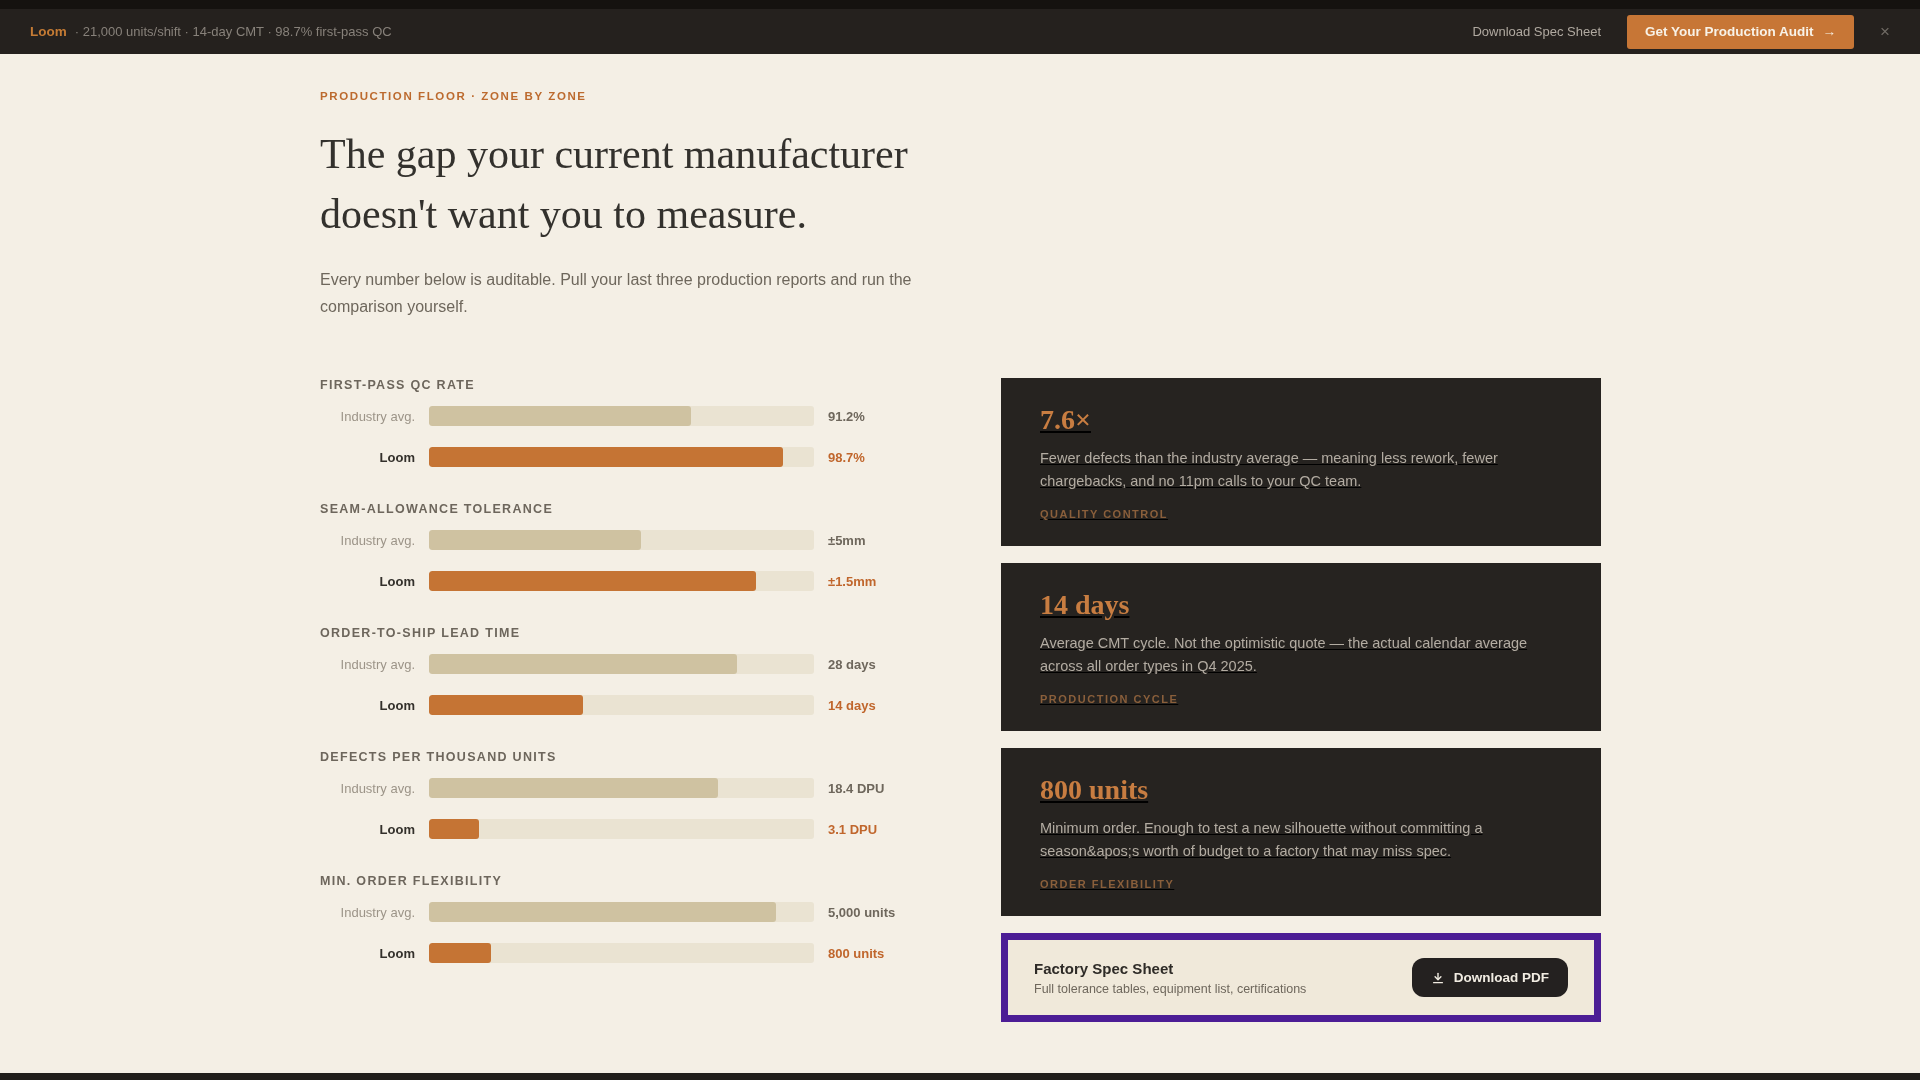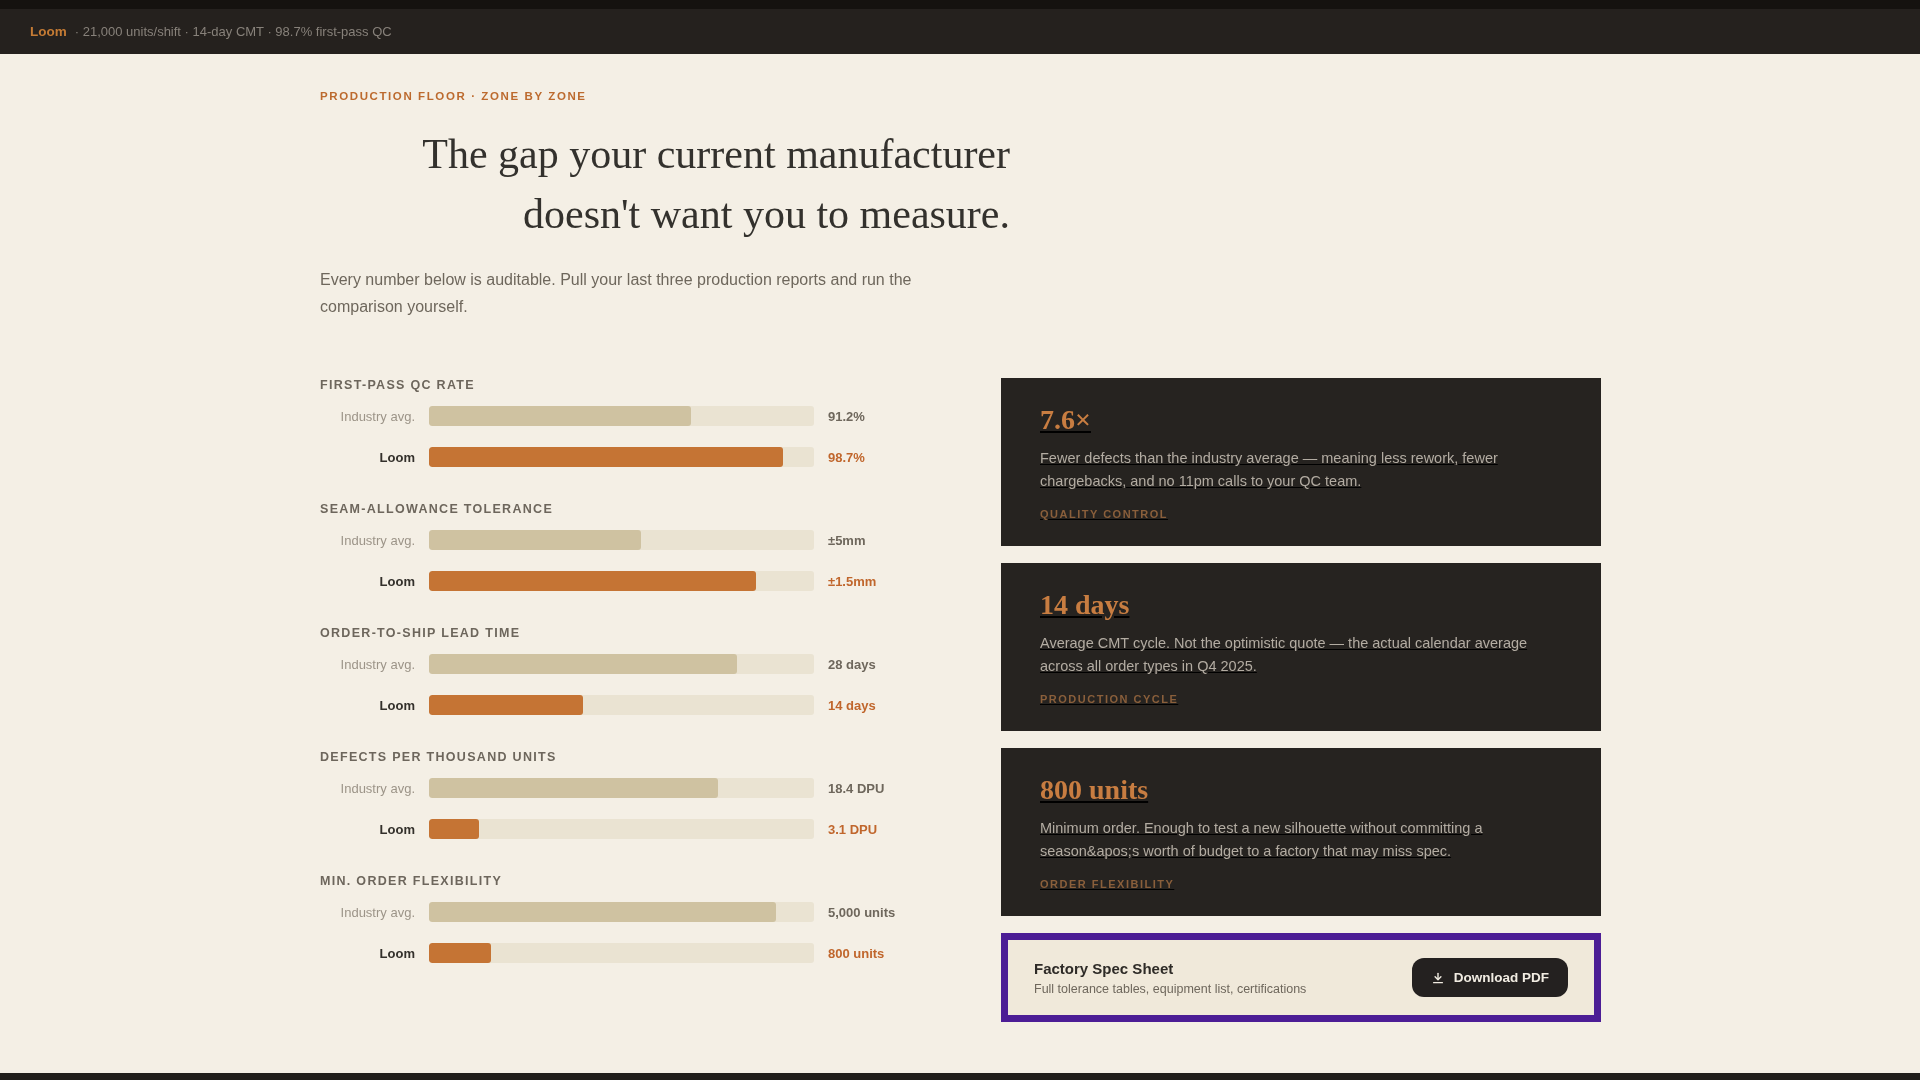--- a/index.html
+++ b/index.html
@@ -12,21 +12,21 @@
   .brand { color:#c57b34; font-weight:bold; font-size:13.5px; }
   .topbar-stats { color:#87817a; font-size:13px; }
   .topbar-right { display:flex; align-items:center; gap:26px; }
   .spec-link { color:#b0a9a0; font-size:13px; cursor:pointer; }
   .cta-btn { background:#c77636; color:#f8f2e7; font-weight:bold; font-size:13.5px; border:none; border-radius:3px; height:34px; padding:0 18px; display:flex; align-items:center; gap:9px; cursor:pointer; font-family:"Liberation Sans", sans-serif; }
   .close-x { color:#6f6a64; font-size:17px; cursor:pointer; line-height:1; }
 
   
   .hero { position:absolute; left:320px; top:90px; width:700px; }
   .eyebrow { color:#bc6a2e; font-size:11.5px; font-weight:bold; letter-spacing:1.6px; margin-bottom:22px; }
-  .headline { font-family:"Liberation Serif", serif; font-weight:400; font-size:42px; line-height:60px; color:#33312d; margin-bottom:22px; width:690px;text-align:right; }
+  .headline { font-family:"Liberation Serif", serif; font-weight:400; font-size:42px; line-height:60px; color:#33312d; margin-bottom:22px; width:690px; }
   .sub { color:#6e675c; font-size:16px; line-height:27px; width:640px; }
 
   
   .charts { position:absolute; left:320px; top:378px; width:620px; }
   .group { margin-bottom:35px; }
   .metric-label { color:#6d665c; font-size:12.5px; font-weight:bold; letter-spacing:1.3px; margin-bottom:14px; }
   .bar-row { display:flex; align-items:center; height:20px; margin-bottom:21px; }
   .row-label { width:109px; text-align:right; padding-right:14px; font-size:13px; color:#9c9488; flex:none; }
   .row-label.loom { color:#33302b; font-weight:bold; }
   .track { width:385px; height:20px; background:#eae3d2; border-radius:3px; flex:none; overflow:hidden; }
@@ -52,20 +52,28 @@
   .bottom-strip { position:absolute; left:0; bottom:0; width:100%; height:7px; background:#211e1b; }
 </style>
 </head>
 <body>
 
 <div class="topbar">
   <div class="topbar-left">
     <span class="brand">Loom</span>
     <span class="topbar-stats">· 21,000 units/shift · 14-day CMT · 98.7% first-pass QC</span>
   </div>
+  <div class="topbar-right">
+    <span class="spec-link">Download Spec Sheet</span>
+    <button class="cta-btn">
+      <span>Get Your Production Audit</span>
+      <span>→</span>
+    </button>
+    <span class="close-x">×</span>
+  </div>
 </div>
 
 <div class="hero">
   <div class="eyebrow">PRODUCTION FLOOR · ZONE BY ZONE</div>
   <div class="headline">The gap your current manufacturer doesn't want you to measure.</div>
   <div class="sub">Every number below is auditable. Pull your last three production reports and run the comparison yourself.</div>
 </div>
 
 <div class="charts">
 

